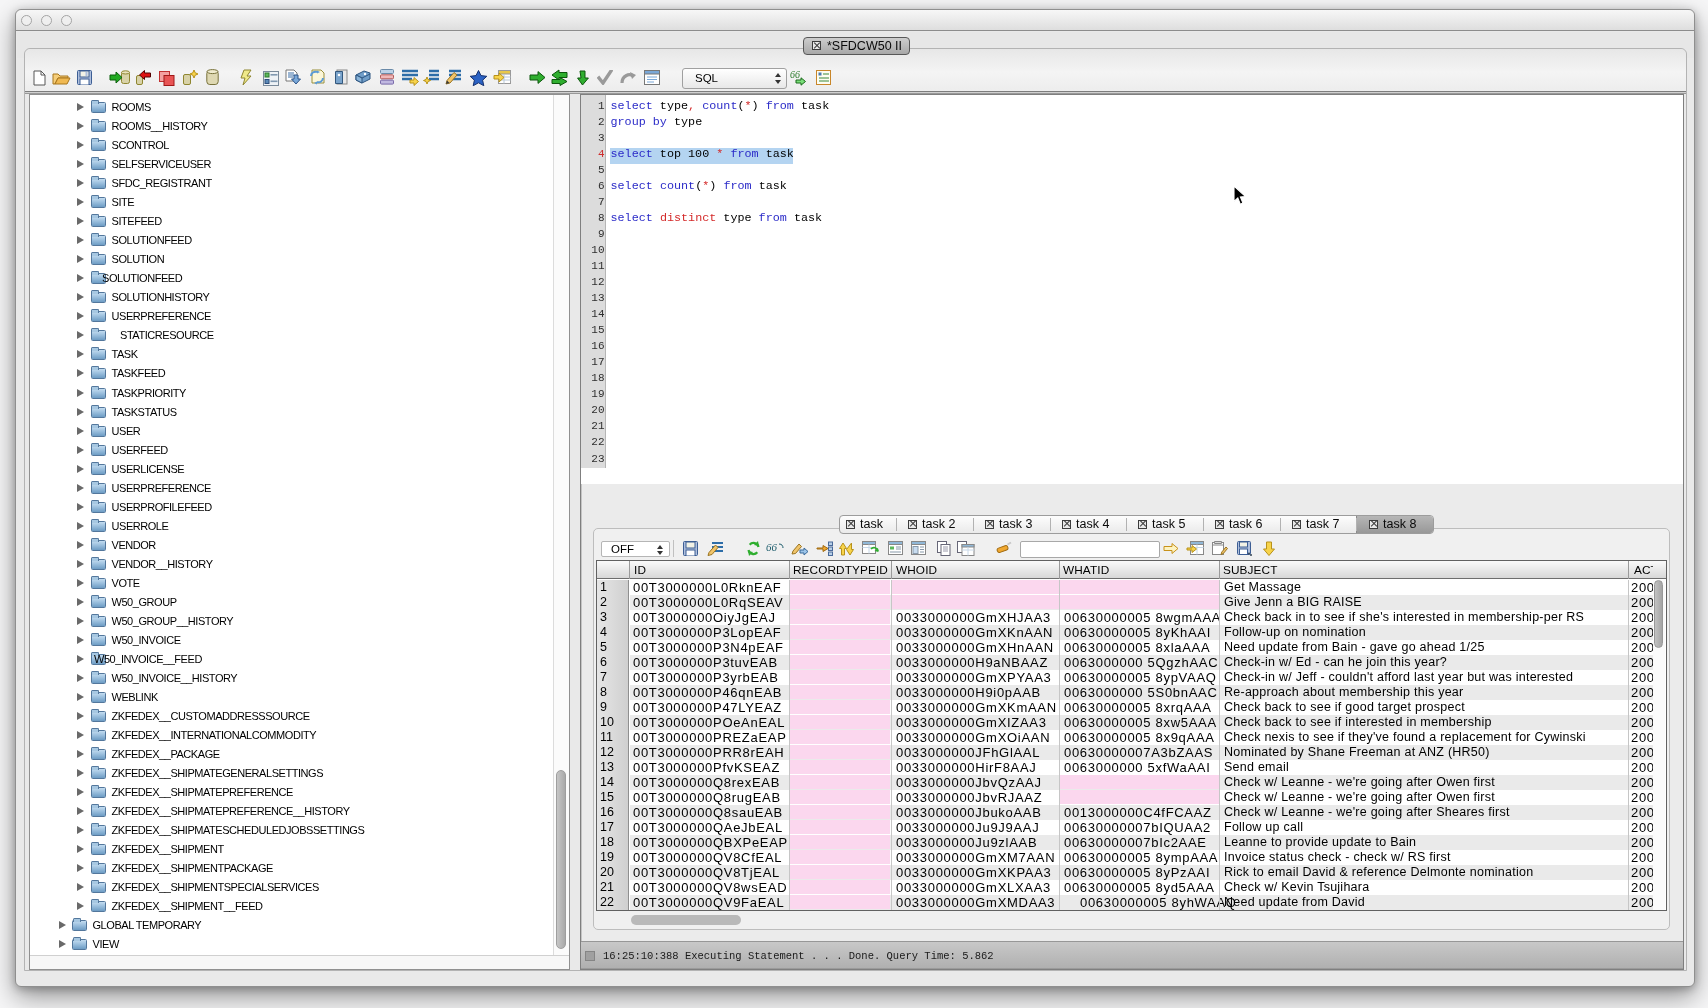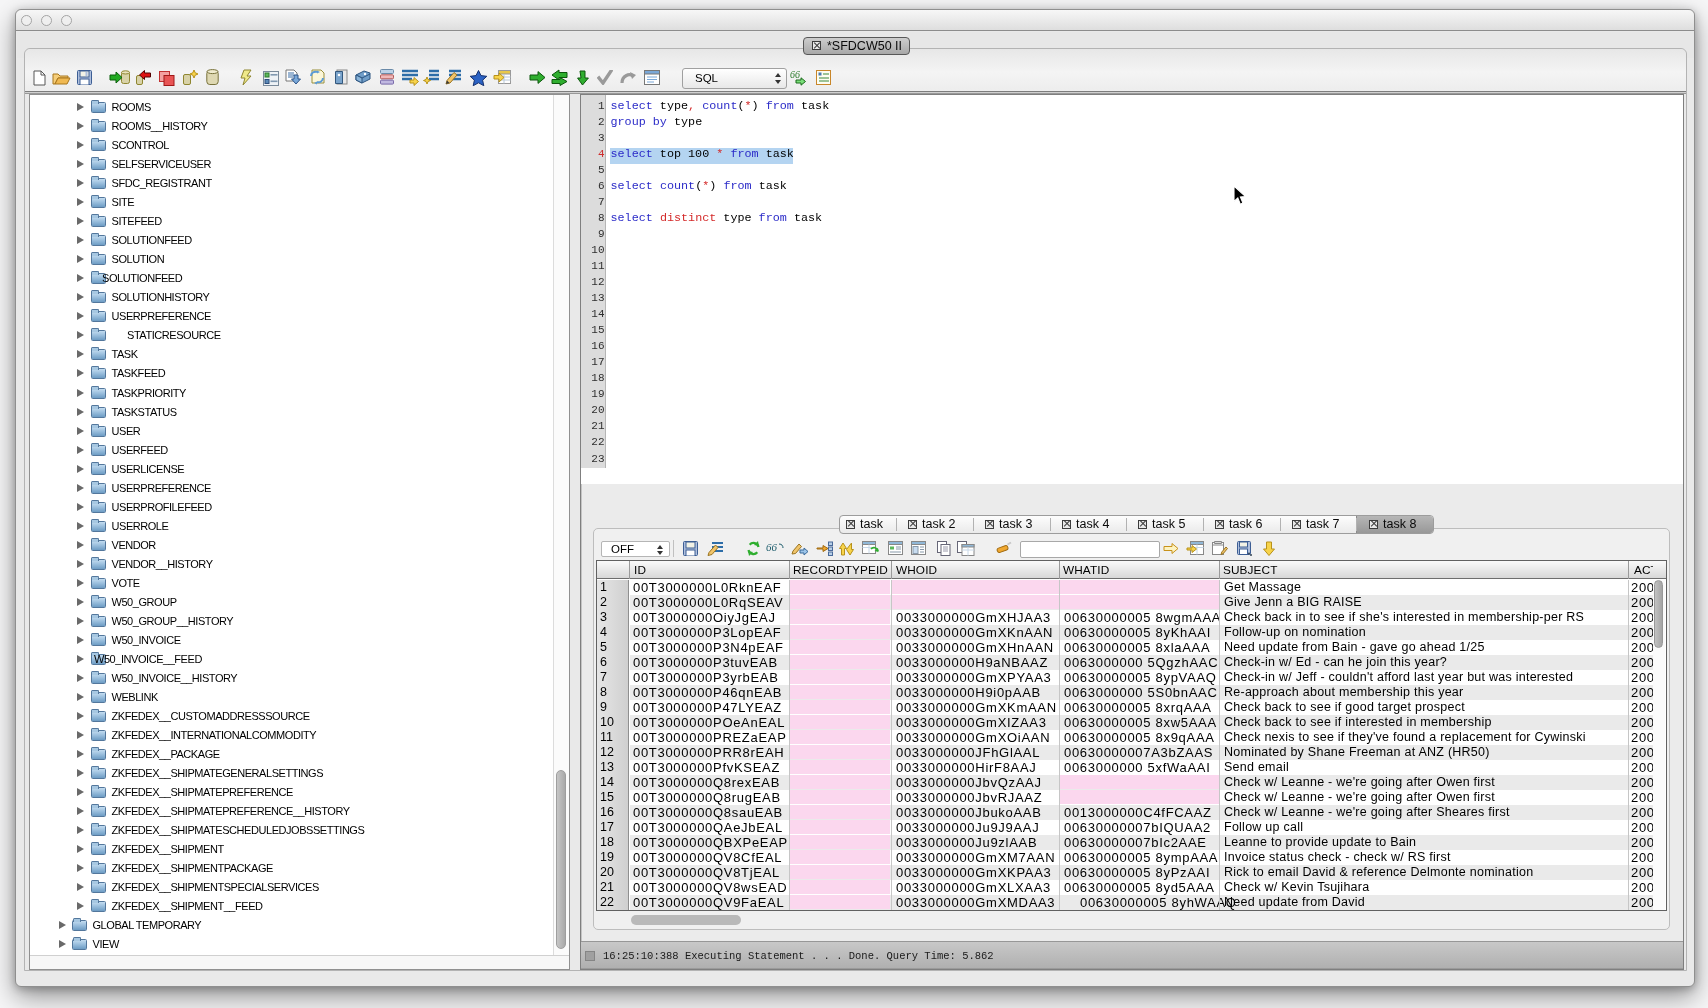--- a/index.html
+++ b/index.html
@@ -317,21 +317,21 @@
           <span class="trlbl" style="left:81.5px">SOLUTIONHISTORY</span>
         </div>
         <div class="trow" style="top:212.8px">
           <s class="tri" style="left:47px"></s>
           <s class="fold" style="left:60.5px"></s>
           <span class="trlbl" style="left:81.5px">USERPREFERENCE</span>
         </div>
         <div class="trow" style="top:231.9px">
           <s class="tri" style="left:47px"></s>
           <s class="fold" style="left:60.5px"></s>
-          <span class="trlbl" style="left:97px">STATICRESOURCE</span>
+          <span class="trlbl" style="left:90px">STATICRESOURCE</span>
         </div>
         <div class="trow" style="top:250.9px">
           <s class="tri" style="left:47px"></s>
           <s class="fold" style="left:60.5px"></s>
           <span class="trlbl" style="left:81.5px">TASK</span>
         </div>
         <div class="trow" style="top:269.9px">
           <s class="tri" style="left:47px"></s>
           <s class="fold" style="left:60.5px"></s>
           <span class="trlbl" style="left:81.5px">TASKFEED</span>

